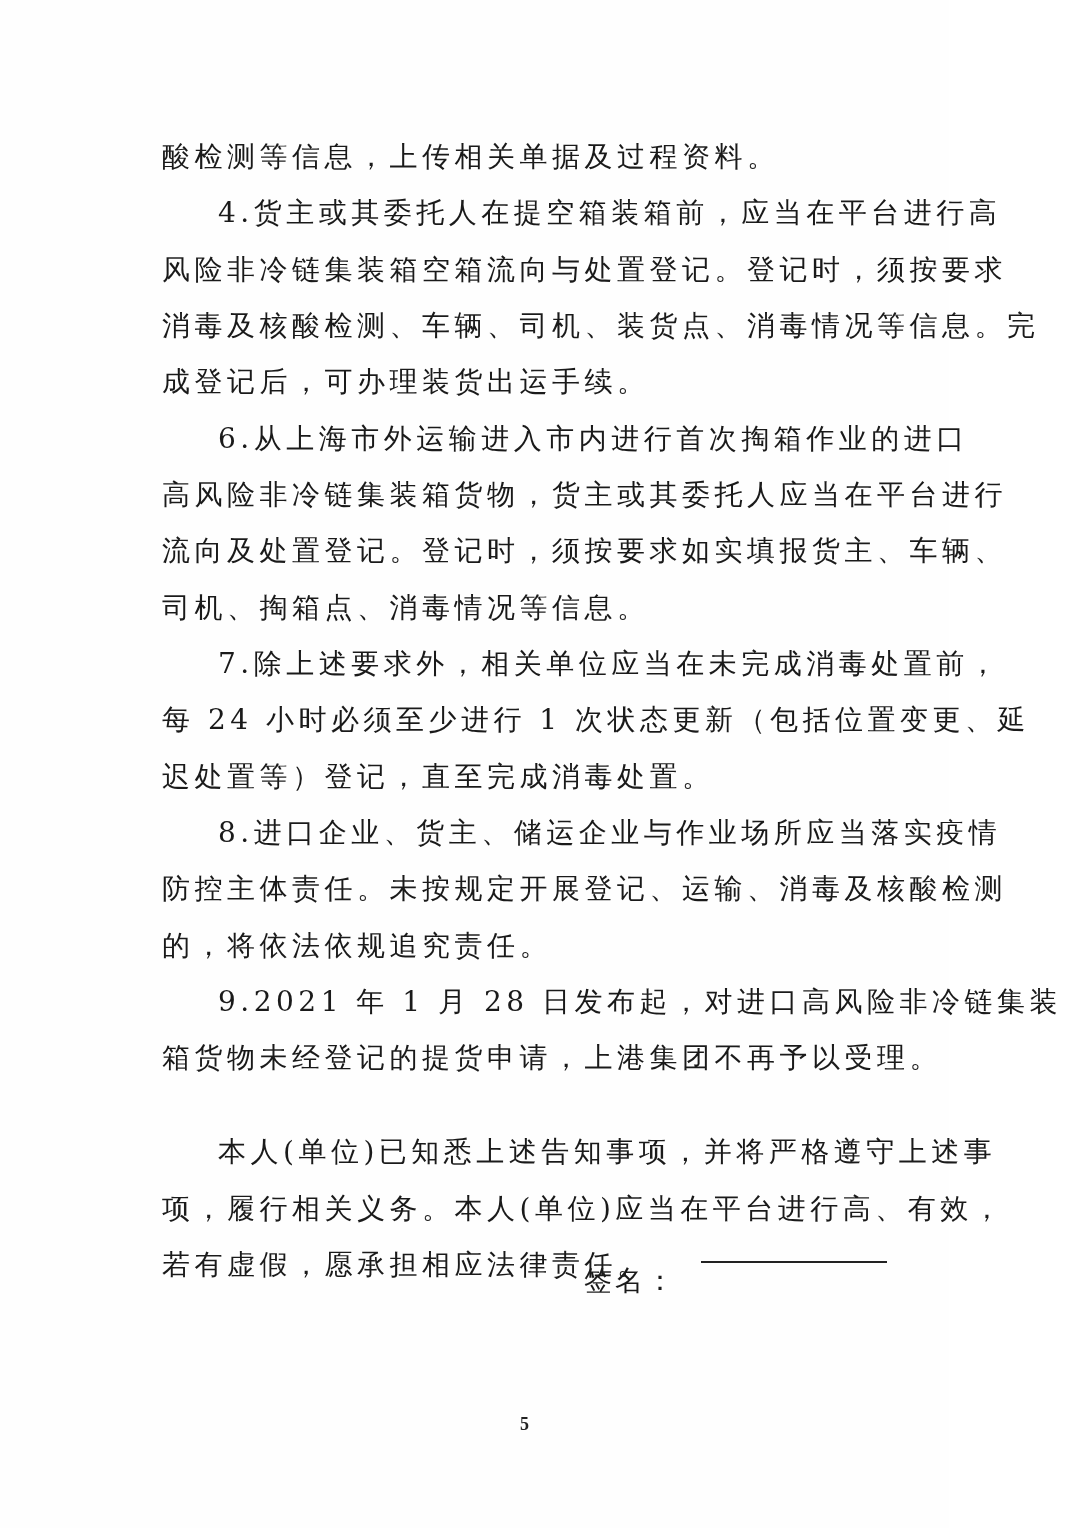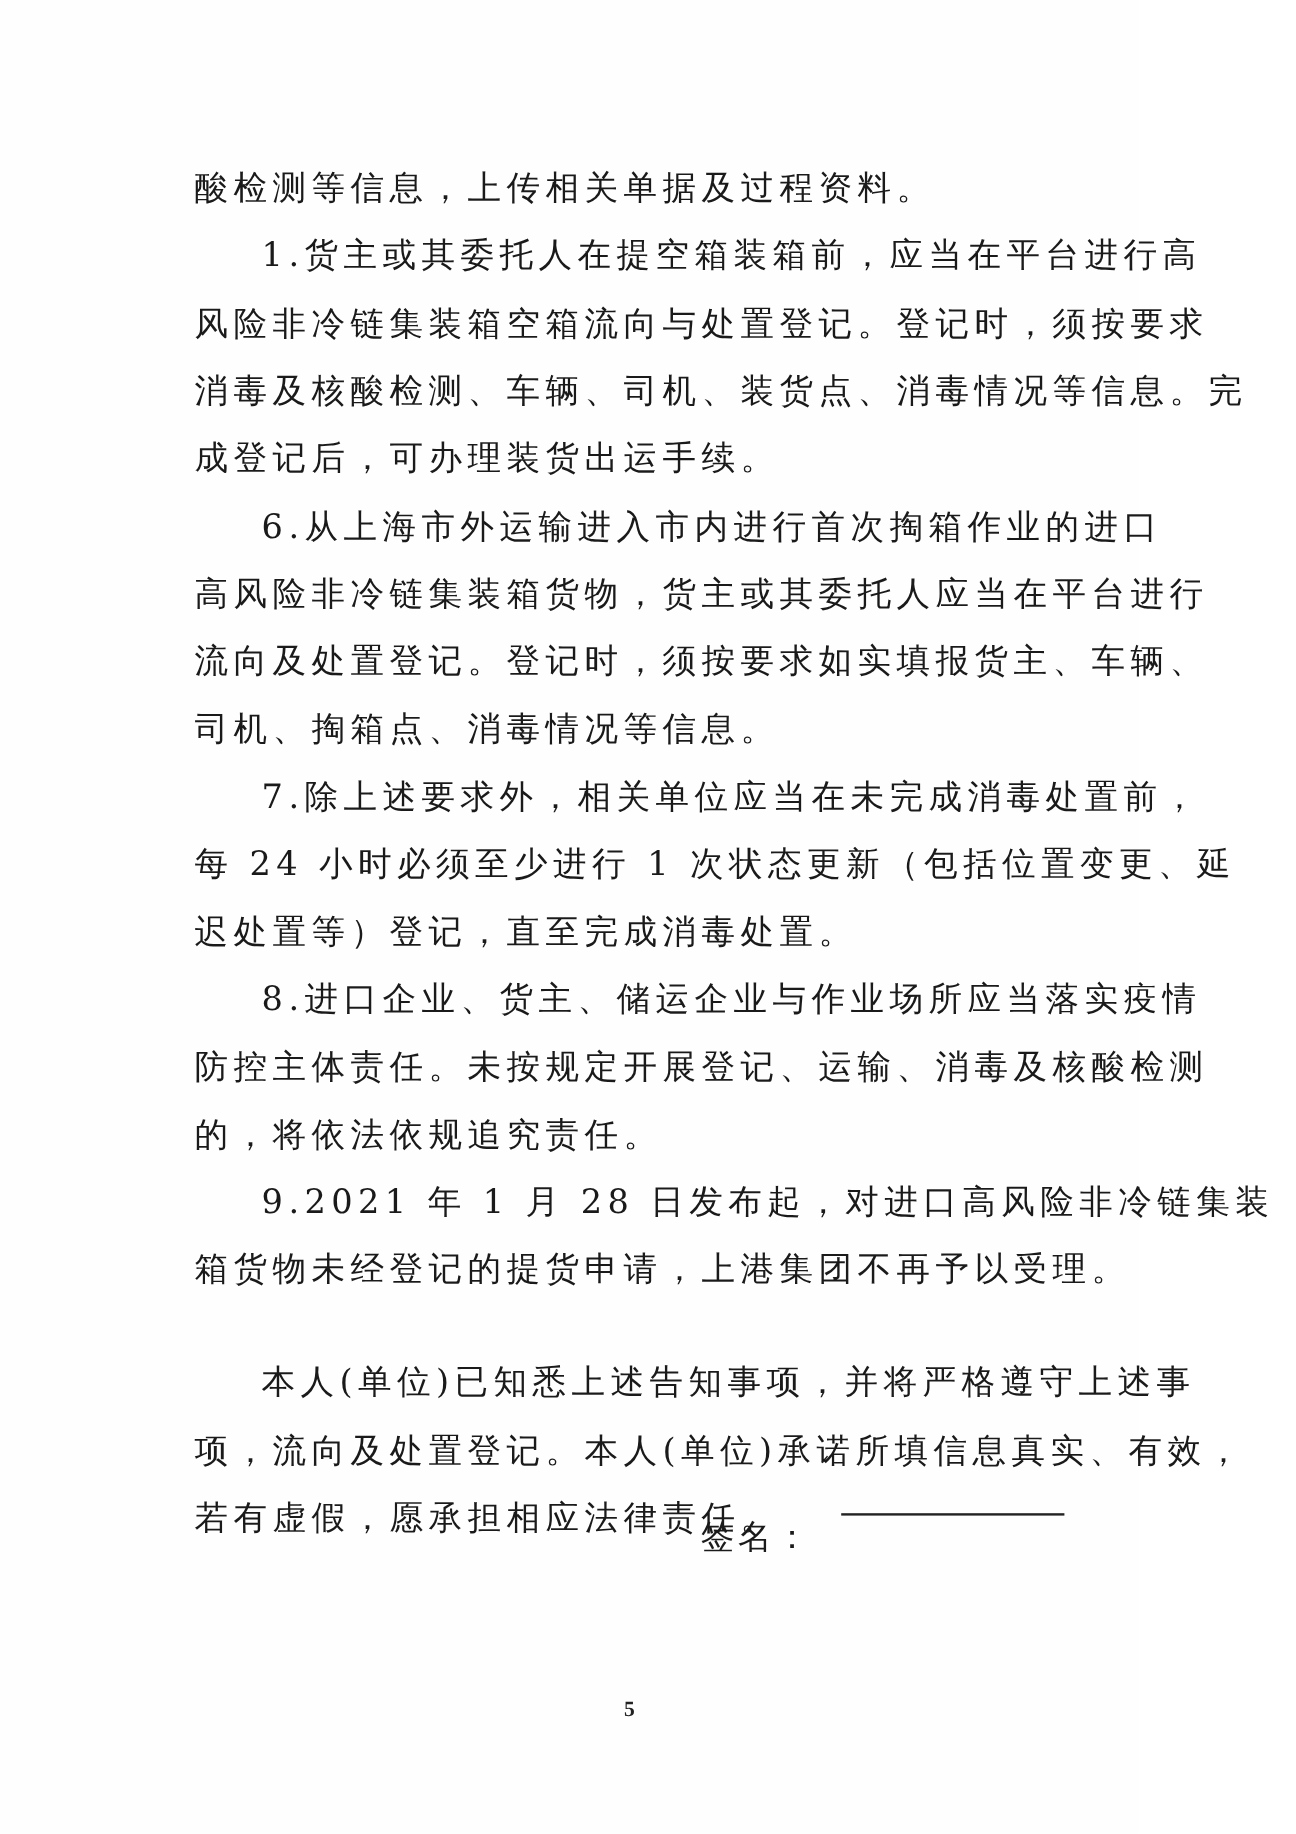--- a/index.html
+++ b/index.html
@@ -63,38 +63,38 @@
       text-shadow: 0 0 1px #fff;
     }
     .wechat-icon { width: 52px; height: 40px; margin-right: 8px; }
   </style>
 </head>
 <body>
 
 <div class="page">
   <div id="lines">
       <div class="line last" style="top: 137px;">酸检测等信息，上传相关单据及过程资料。</div>
-      <div class="line indent" style="top: 193px;">1.货主或其委托人在提空箱装箱前，应当在平台进行高</div>
+      <div class="line indent" style="top: 193px;">4.货主或其委托人在提空箱装箱前，应当在平台进行高</div>
       <div class="line" style="top: 250px;">风险非冷链集装箱空箱流向与处置登记。登记时，须按要求</div>
       <div class="line" style="top: 306px;">消毒及核酸检测、车辆、司机、装货点、消毒情况等信息。完</div>
       <div class="line last" style="top: 362px;">成登记后，可办理装货出运手续。</div>
       <div class="line indent" style="top: 419px;">6.从上海市外运输进入市内进行首次掏箱作业的进口</div>
       <div class="line" style="top: 475px;">高风险非冷链集装箱货物，货主或其委托人应当在平台进行</div>
       <div class="line" style="top: 531px;">流向及处置登记。登记时，须按要求如实填报货主、车辆、</div>
       <div class="line last" style="top: 588px;">司机、掏箱点、消毒情况等信息。</div>
       <div class="line indent" style="top: 644px;">7.除上述要求外，相关单位应当在未完成消毒处置前，</div>
       <div class="line" style="top: 700px;">每 24 小时必须至少进行 1 次状态更新（包括位置变更、延</div>
       <div class="line last" style="top: 757px;">迟处置等）登记，直至完成消毒处置。</div>
       <div class="line indent" style="top: 813px;">8.进口企业、货主、储运企业与作业场所应当落实疫情</div>
       <div class="line" style="top: 869px;">防控主体责任。未按规定开展登记、运输、消毒及核酸检测</div>
       <div class="line last" style="top: 926px;">的，将依法依规追究责任。</div>
       <div class="line indent" style="top: 982px;">9.2021 年 1 月 28 日发布起，对进口高风险非冷链集装</div>
       <div class="line last" style="top: 1038px;">箱货物未经登记的提货申请，上港集团不再予以受理。</div>
       <div class="line indent" style="top: 1132px;">本人(单位)已知悉上述告知事项，并将严格遵守上述事</div>
-      <div class="line" style="top: 1189px;">项，流向及处置登记。本人(单位)承诺所填信息真实、有效，</div>
+      <div class="line" style="top: 1189px;">项，履行相关义务。本人(单位)应当在平台进行高、有效，</div>
       <div class="line last" style="top: 1245px;">若有虚假，愿承担相应法律责任。</div>
     </div>
 
   <div class="signature">
     <span>签名：</span>
     <span class="sig-line"></span>
   </div>
 
   <div class="page-number">5</div>
 

